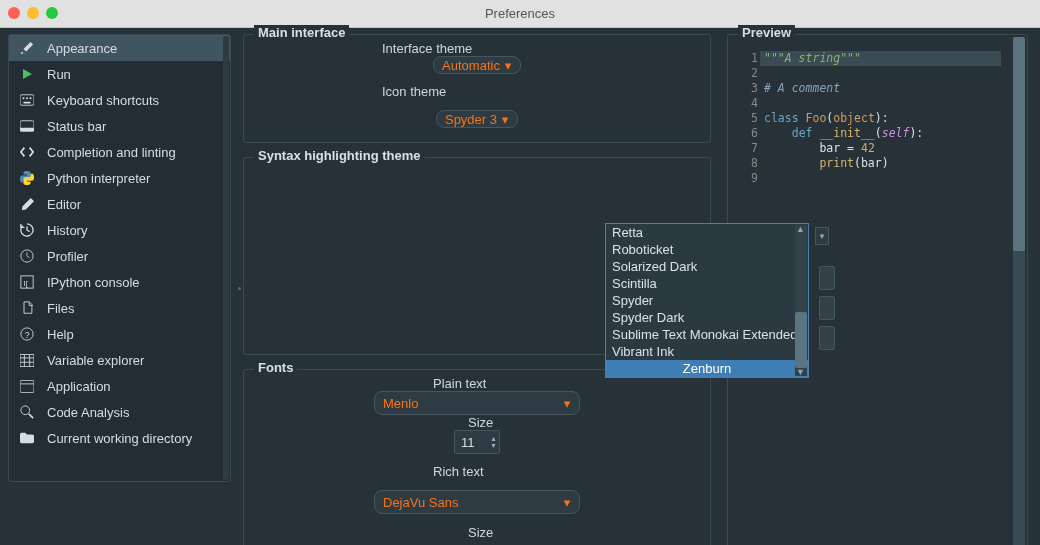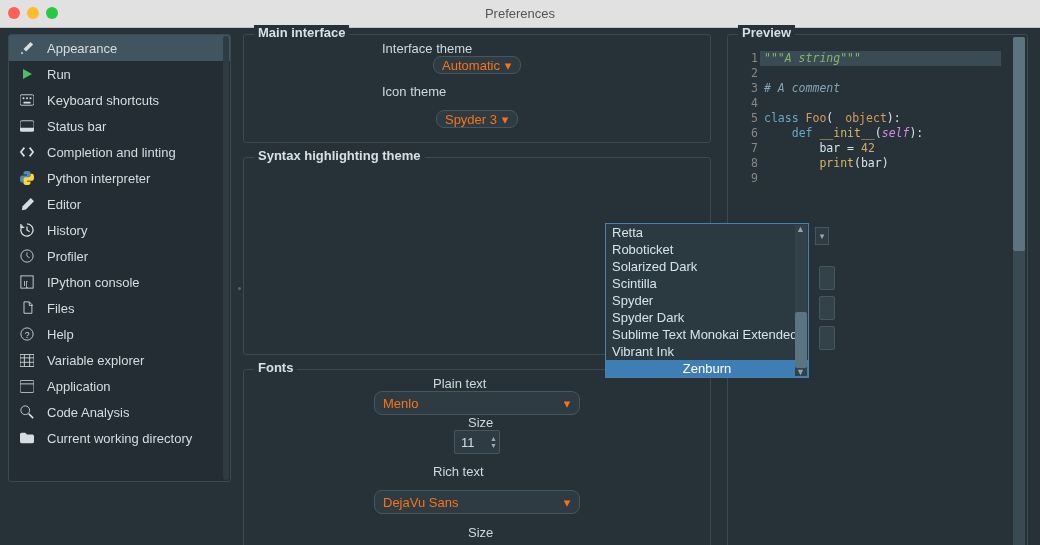--- a/index.html
+++ b/index.html
@@ -87,21 +87,21 @@
 .code div { height: 15px; line-height: 15px; white-space: pre; }
 .hl-line { position: absolute; left: 22px; right: 22px; top: 0; height: 15px; background: #3a4b53; z-index: -1; }
 .ed-scroll-v { position: absolute; right: 2px; top: 2px; bottom: 18px; width: 12px; background: #394a52; border-radius: 2px; }
 .ed-thumb-v { background: #5c7480; width: 100%; border-radius: 2px; height: 40%; }
 .ed-scroll-h { position: absolute; left: 2px; right: 16px; bottom: 2px; height: 12px; background: #394a52; border-radius: 2px; }
 .ed-thumb-h { background: #5c7480; height: 100%; border-radius: 2px; width: 40%; }
 .str { color: #88b36f; font-style: italic; }
 .com { color: #87a3b4; font-style: italic; }
 .kw { color: #6aa5c6; }
 .cls { color: #d49c5e; }
-.bi { color: #d49c5e; margin-left: 12px; }
+.bi { color: #d49c5e; }
 .def { color: #6aa5c6; }
 .fn { color: #d8b46a; }
 .self { color: #d28be6; font-style: italic; }
 .var { color: #d8e2e8; }
 .num { color: #d6a86f; }
 .handle { position: absolute; left: 0; top: 0; width: 6px; height: 100%; cursor: ew-resize; }
 .handle-dot { position: absolute; left: 1px; top: 50%; width: 3px; height: 3px; background: #556670; border-radius: 50%; }
 svg { display: block; }
 </style>
 </head>

